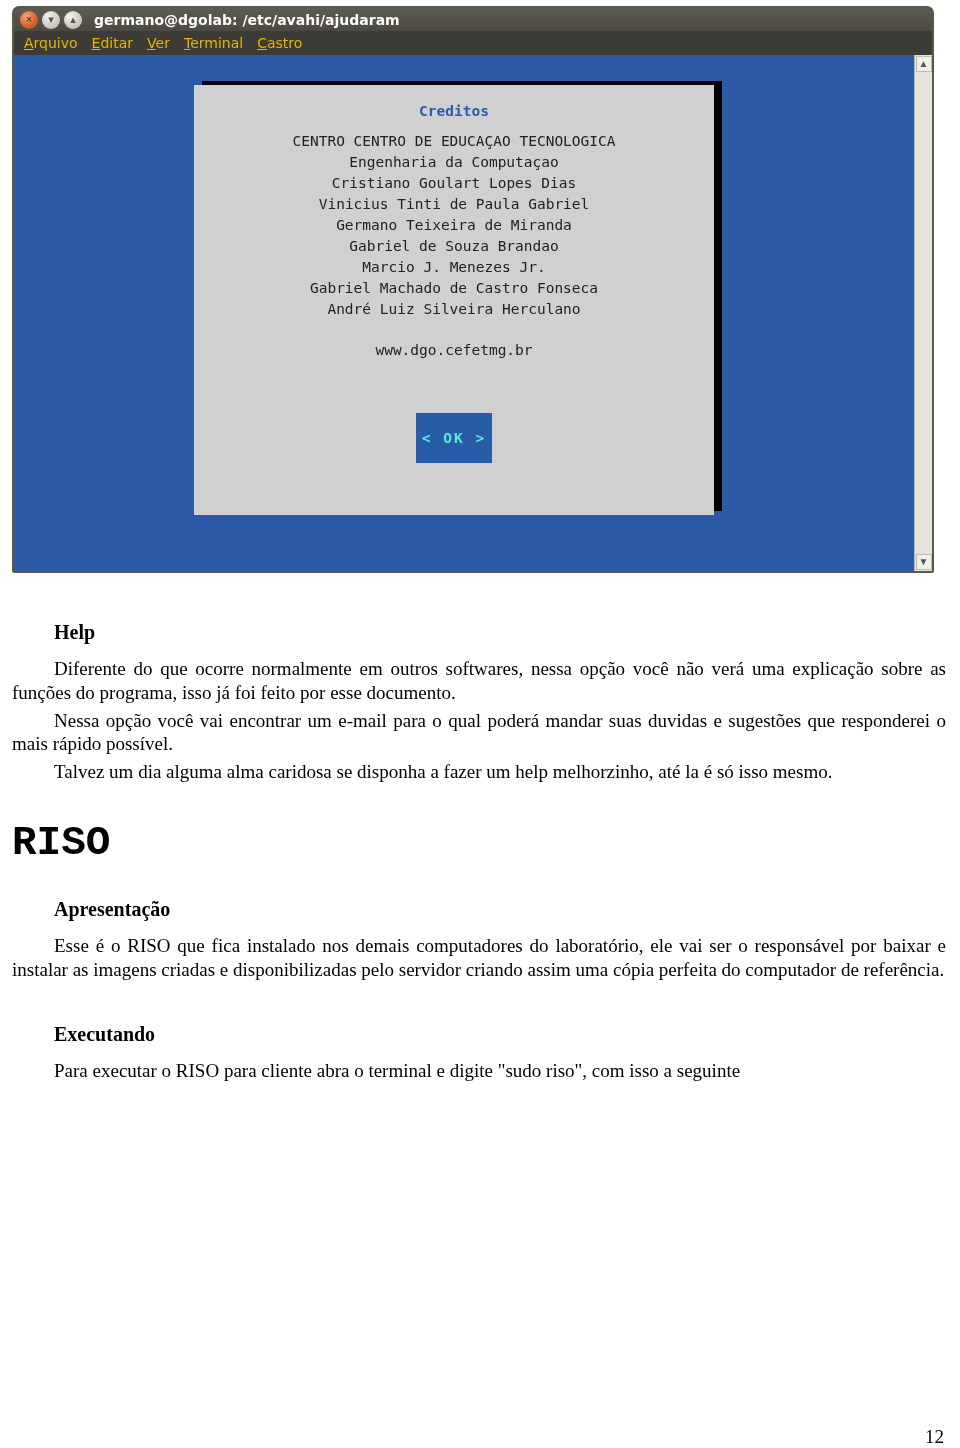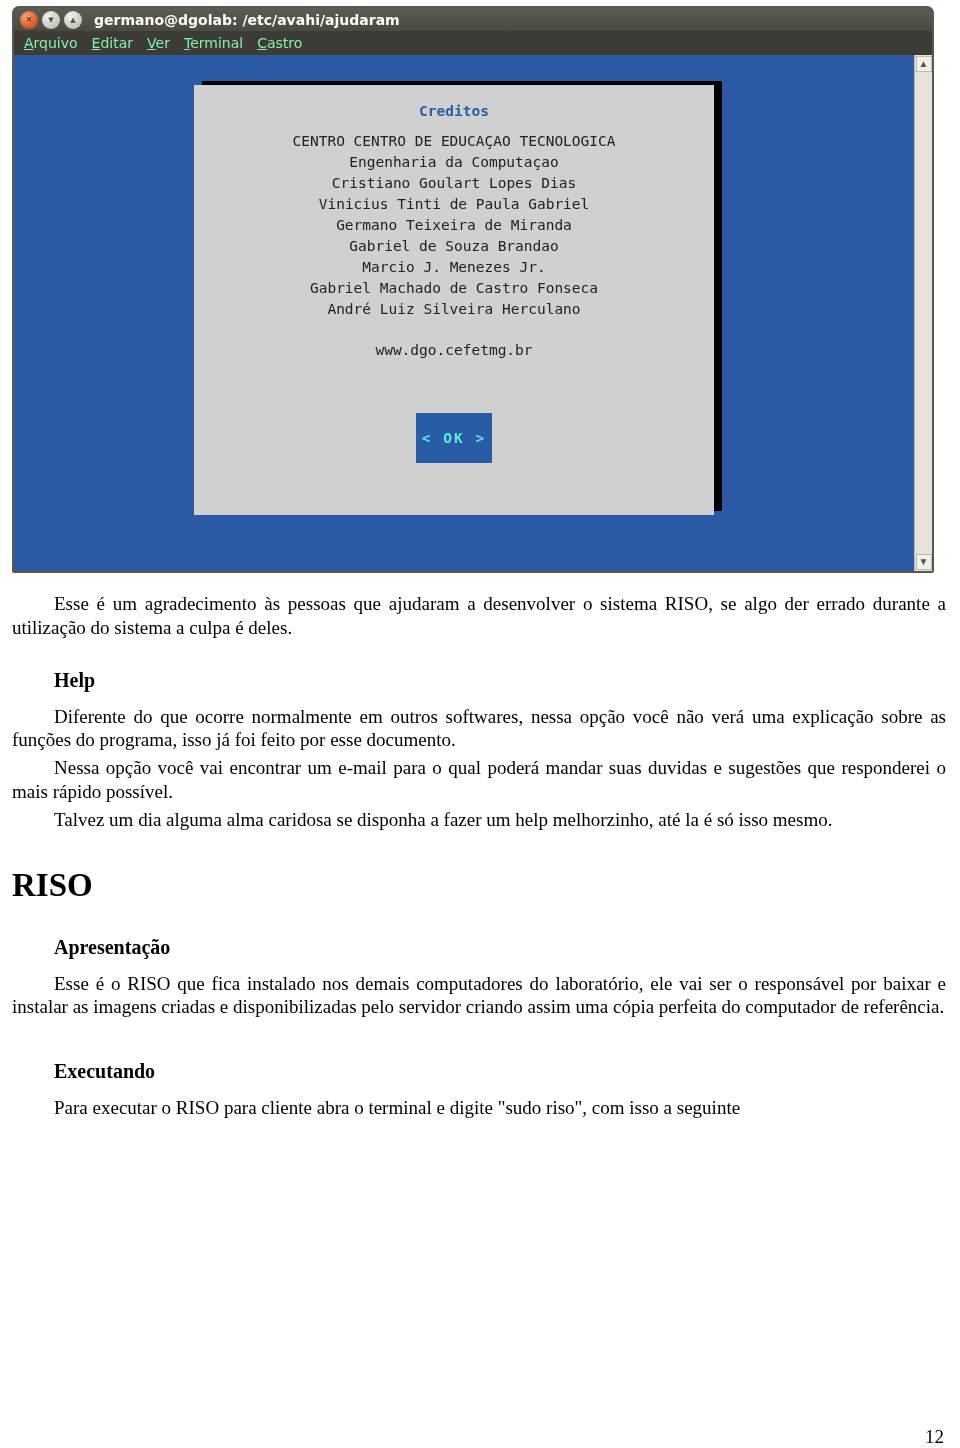--- a/index.html
+++ b/index.html
@@ -46,21 +46,21 @@
     font-family: "DejaVu Sans", "Liberation Sans", sans-serif;
     font-size: 14px;
     font-weight: bold;
   }
   .menubar {
     height: 24px;
     background: #3c3b36;
     display: flex;
     gap: 14px;
     padding: 4px 10px 2px 10px;
-    color: #86efac;
+    color: #eab308;
     font-family: "DejaVu Sans","Liberation Sans",sans-serif;
     font-size: 14px;
   }
   .menubar span { text-decoration: underline; text-decoration-color: transparent; }
   .menubar span::first-letter { text-decoration: underline; }
   .term-body {
     position: relative;
     width: 100%;
     height: calc(100% - 47px);
     background: #2d5aa6;
@@ -114,21 +114,21 @@
 
   
   .doc {
     position: absolute;
     left: 12px; top: 592px;
     width: 934px;
     line-height: 1.25;
   }
   .para { text-indent: 42px; text-align: justify; margin-bottom: 4px; }
   .h-sub { font-weight: bold; font-size: 20px; margin: 28px 0 12px 42px; font-family:"Times New Roman",serif;}
-  .h-main { font-weight: bold; font-size: 33px; margin: 34px 0 20px 0; font-family:Liberation Serif, serif;}
+  .h-main { font-weight: bold; font-size: 41px; margin: 34px 0 20px 0; font-family:Liberation Mono, monospace;}
 
   .pagenum {
     position: absolute;
     right: 16px;
     bottom: 0;
     font-family: "Times New Roman", serif;
     font-size: 19px;
   }
 </style>
 </head>
@@ -167,21 +167,20 @@
     </div>
     <div class="term-scroll">
       <div class="arrow">▲</div>
       <div class="track"></div>
       <div class="arrow">▼</div>
     </div>
   </div>
 </div>
 
 <div class="doc">
-  <p class="para">Esse é um agradecimento às pessoas que ajudaram a desenvolver o sistema RISO, se algo der errado durante a utilização do sistema a culpa é deles.</p>
 
   <h3 class="h-sub">Help</h3>
 
   <p class="para">Diferente do que ocorre normalmente em outros softwares, nessa opção você não verá uma explicação sobre as funções do programa, isso já foi feito por esse documento.</p>
   <p class="para">Nessa opção você vai encontrar um e-mail para o qual poderá mandar suas duvidas e sugestões que responderei o mais rápido possível.</p>
   <p class="para">Talvez um dia alguma alma caridosa se disponha a fazer um help melhorzinho, até la é só isso mesmo.</p>
 
   <h2 class="h-main">RISO</h2>
 
   <h3 class="h-sub">Apresentação</h3>

